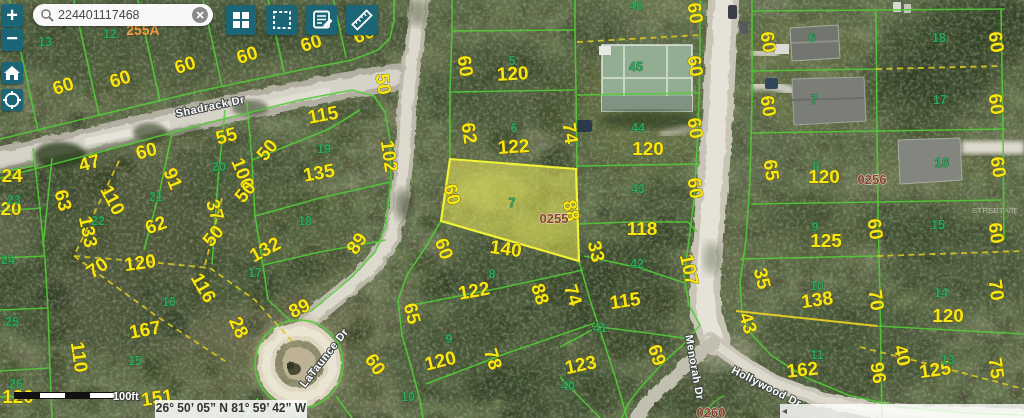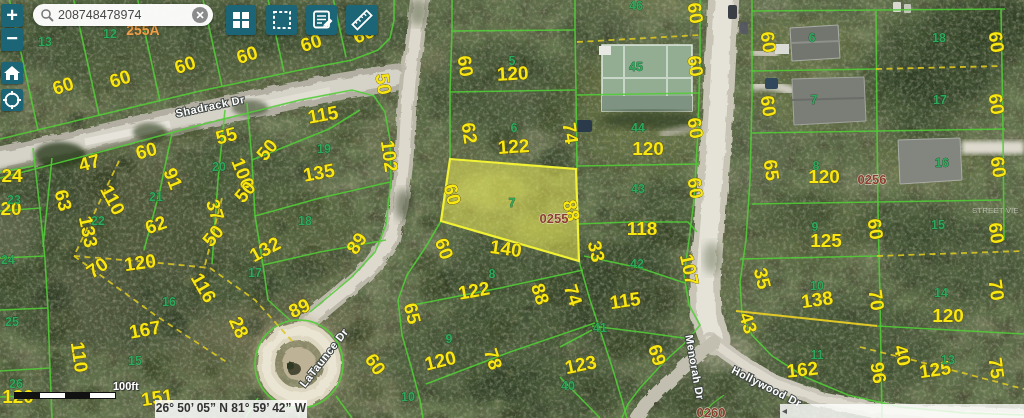--- a/index.html
+++ b/index.html
@@ -902,21 +902,21 @@
     </svg>
 </div>
 
 <div style="position:absolute;left:33px;top:4px;width:180px;height:22px;background:rgba(255,255,255,0.96);border-radius:12px;box-shadow:0 1px 3px rgba(0,0,0,0.35);">
 
 <svg style="position:absolute;left:7px;top:4px" width="14" height="14" viewBox="0 0 14 14">
       <circle cx="6" cy="6" r="4" fill="none" stroke="#787878" stroke-width="1.6"></circle>
       <path d="M9 9 L13 13" stroke="#787878" stroke-width="1.8"></path>
     </svg>
 
-<div style="position:absolute;left:25px;top:4px;font-size:12.5px;color:#4a4a4a;">208748478974</div>
+<div style="position:absolute;left:25px;top:4px;font-size:12.5px;color:#4a4a4a;">224401117468</div>
 
 <div style="position:absolute;right:5px;top:3px;width:16px;height:16px;border-radius:8px;background:#8a8a8a;color:#fff;font-size:11px;text-align:center;line-height:16px;font-weight:bold;">✕</div>
 </div>
 
 <div class="btn" style="left:226px;top:5px;width:30px;height:30px;">
 <svg width="30" height="30" viewBox="0 0 30 30">
       <rect x="7" y="7" width="7" height="7" fill="#fff"></rect>
       <rect x="16" y="7" width="7" height="7" fill="#fff"></rect>
       <rect x="7" y="16" width="7" height="7" fill="#fff"></rect>
       <rect x="16" y="16" width="7" height="7" fill="#fff"></rect>
@@ -947,19 +947,19 @@
         <path d="M10 11.5 V14 M14 11.5 V15 M18 11.5 V14 M22 11.5 V15" stroke="#fff" stroke-width="1.4"></path>
       </g>
     </svg>
 </div>
 
 <div style="position:absolute;left:14px;top:392px;width:100px;height:5px;border:1px solid #111;background:#fff;">
 <div style="position:absolute;left:0;top:0;width:25px;height:5px;background:#111;"></div>
 <div style="position:absolute;left:50px;top:0;width:25px;height:5px;background:#111;"></div>
 </div>
 
-<div style="position:absolute;left:113px;top:380px;font-size:11px;font-weight:bold;color:#fff;text-shadow:0 0 2px #333,1px 1px 1px #333,-1px -1px 1px #333;">100ft</div>
+<div style="position:absolute;left:113px;top:390px;font-size:11px;font-weight:bold;color:#fff;text-shadow:0 0 2px #333,1px 1px 1px #333,-1px -1px 1px #333;">100ft</div>
 
 <div style="position:absolute;left:155px;top:400px;width:152px;height:20px;background:rgba(255,255,255,0.85);font-size:12px;font-weight:bold;color:#333;text-align:center;line-height:17px;">26° 50’ 05” N 81° 59’ 42” W</div>
 
 <div style="position:absolute;left:780px;top:404px;width:244px;height:14px;background:rgba(255,255,255,0.8);">
 <div style="position:absolute;left:2px;top:1px;color:#555;font-size:10px;">◂</div>
 </div>
 
 </body></html>

